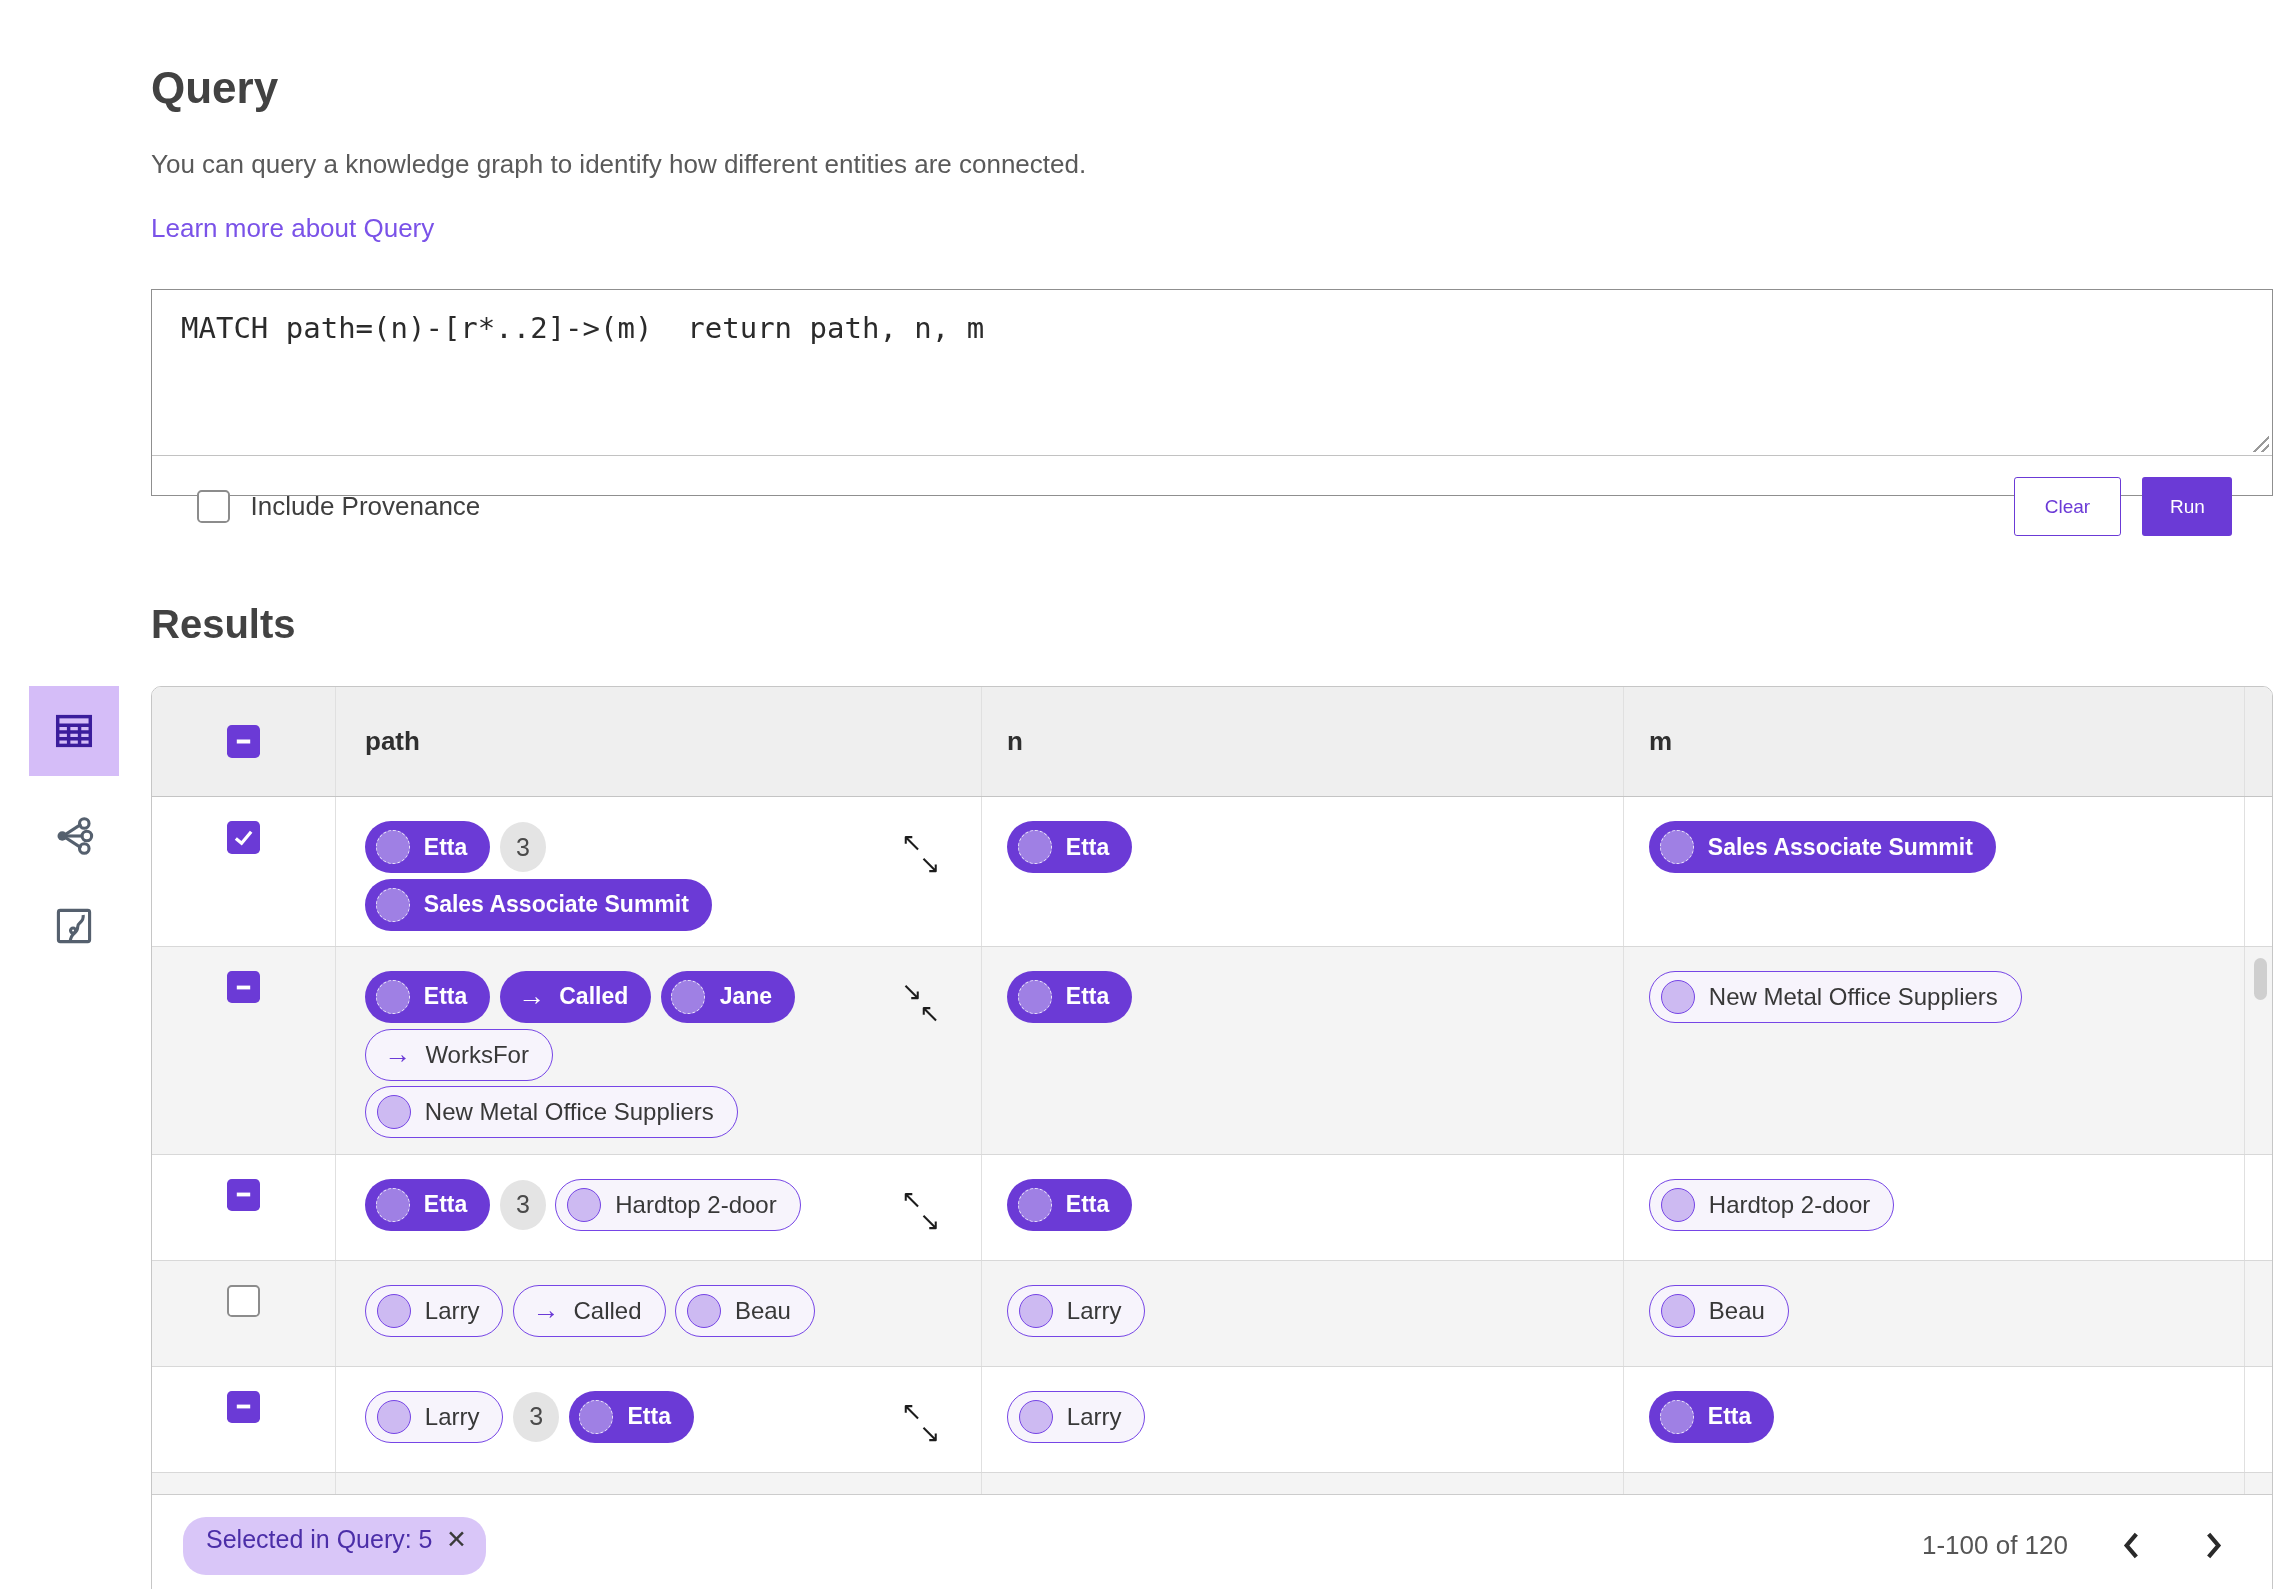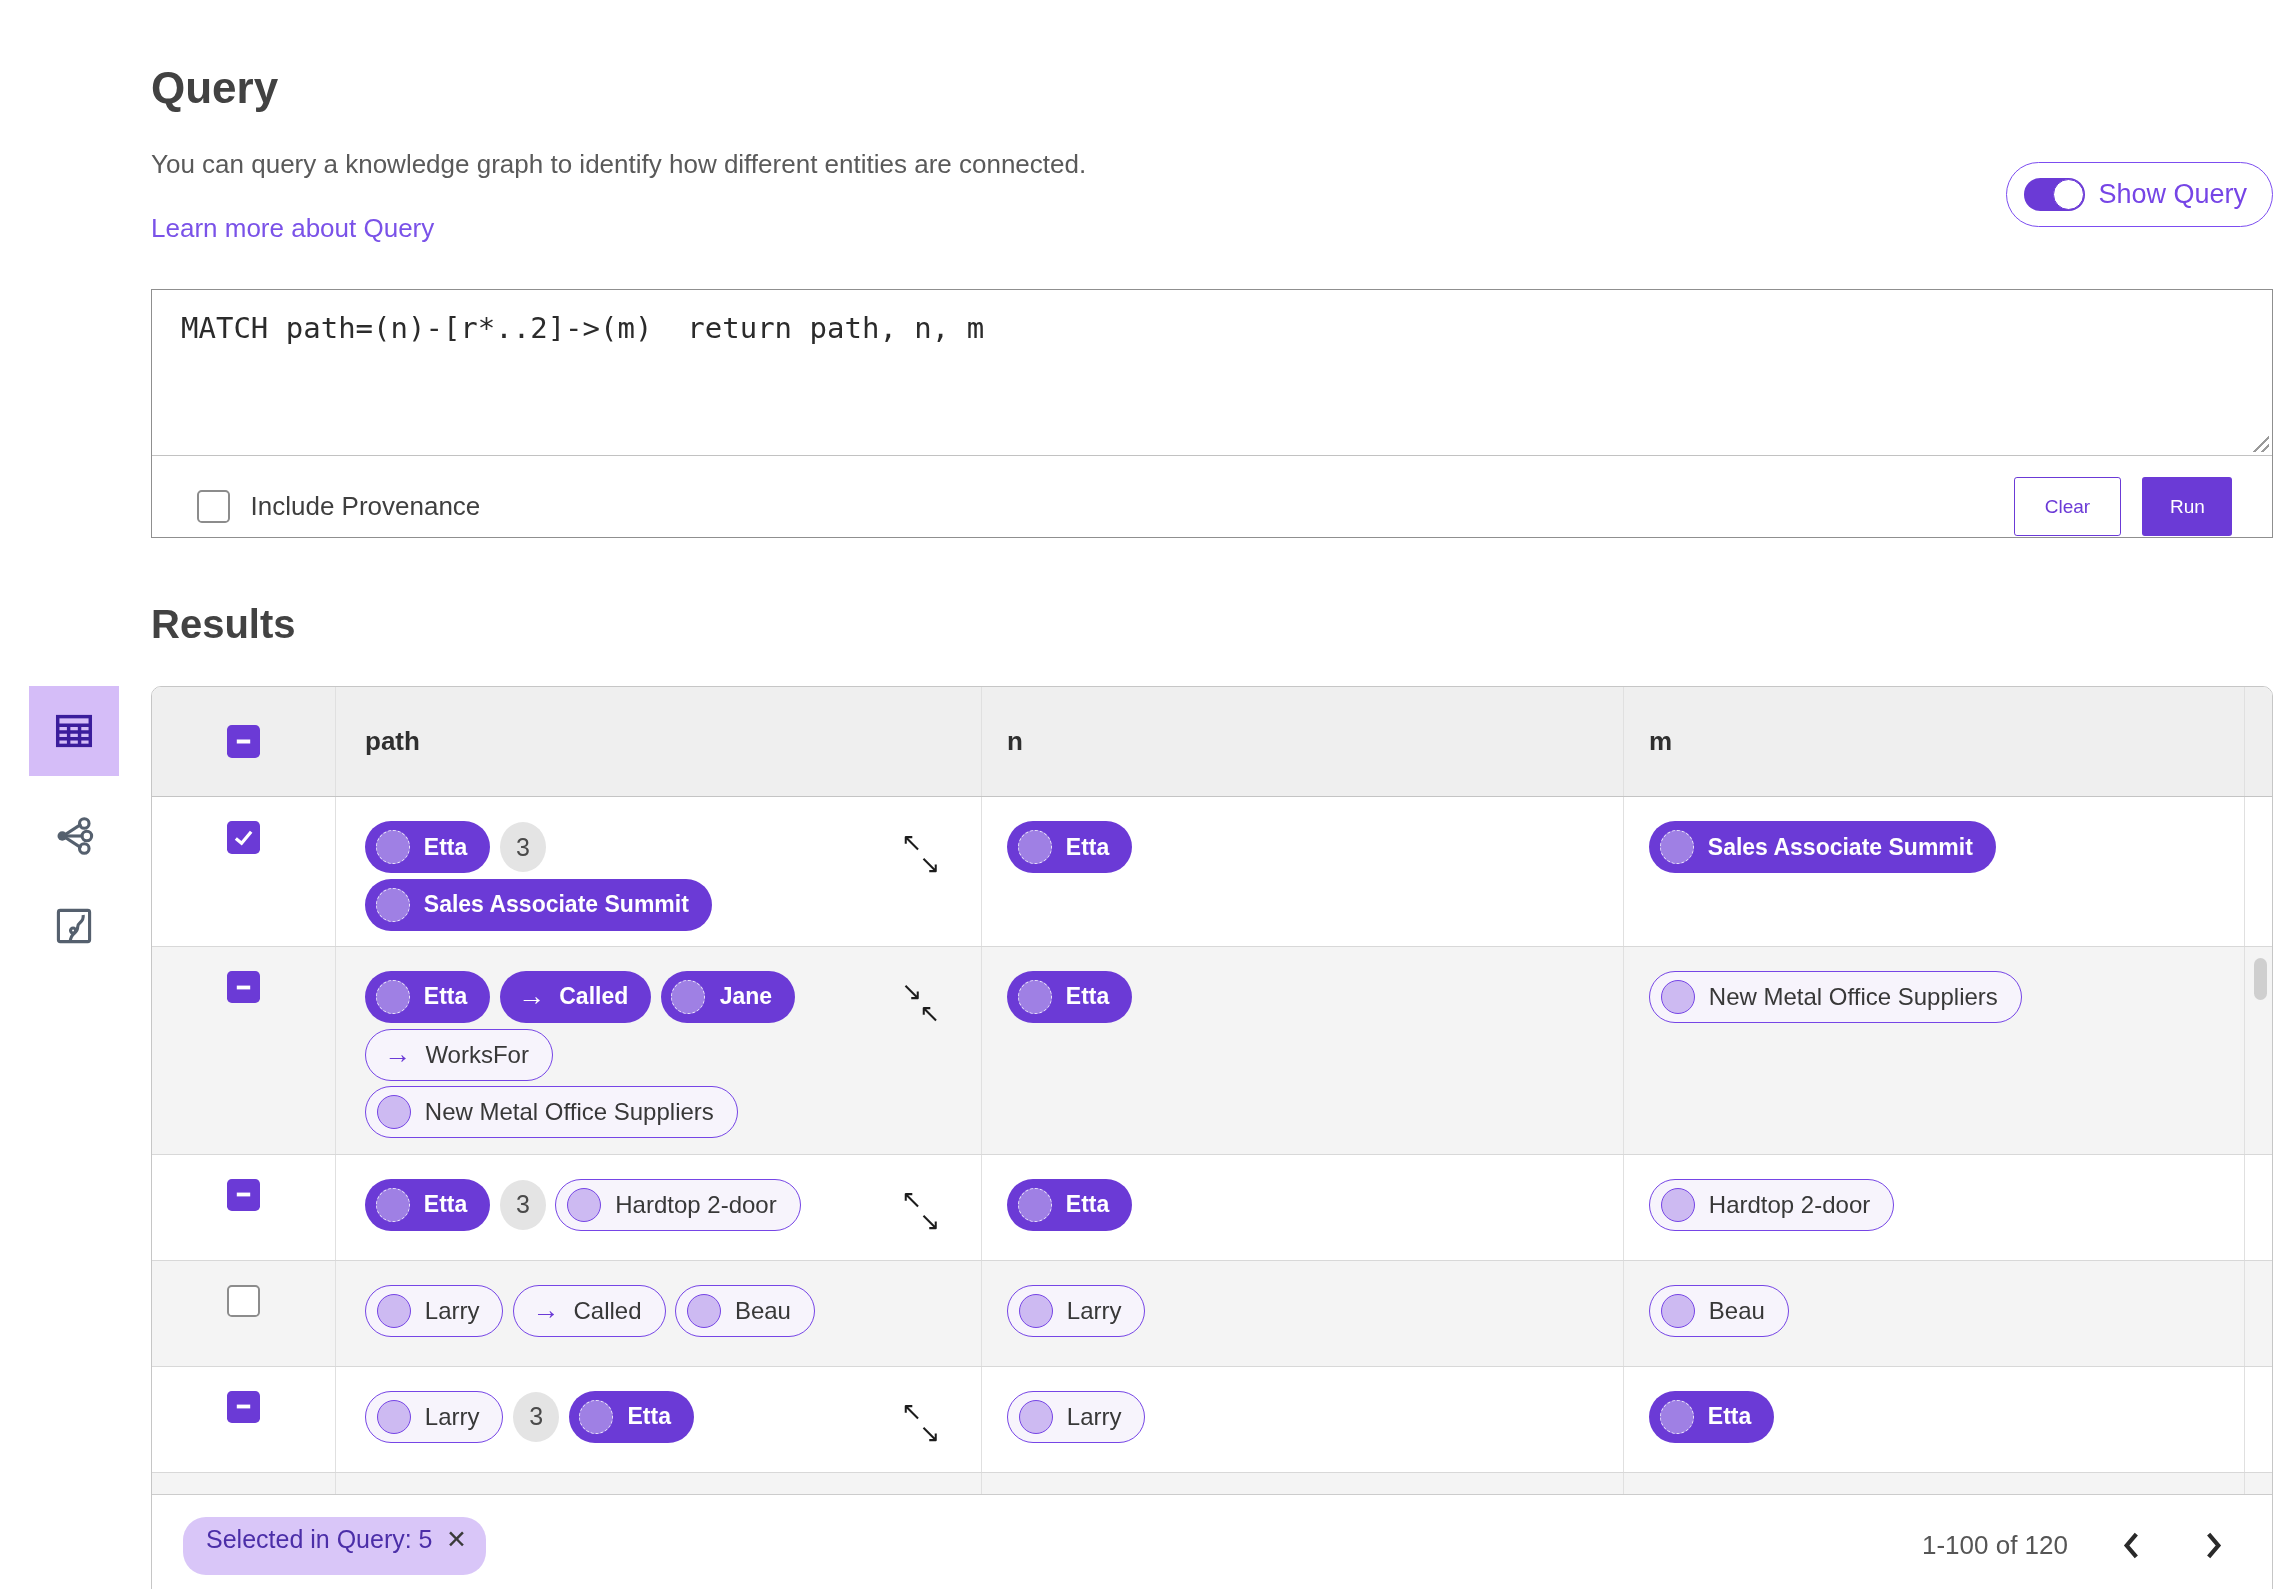--- a/index.html
+++ b/index.html
@@ -11,21 +11,21 @@
   .page-desc{position:absolute;left:151px;top:132px;font-size:26px;color:#5a5a5a;}
   .learn-link{position:absolute;left:151px;top:196px;font-size:26px;color:#7a52e8;cursor:pointer;}
   .show-query{position:absolute;right:21px;top:145px;height:63px;display:inline-flex;align-items:center;
       gap:13.4px;padding:0 25px 0 17px;border:1.9px solid #7c4df0;border-radius:34px;background:#fff;cursor:pointer;}
   .toggle{position:relative;width:61px;height:32.5px;border-radius:16.3px;background:#6b3ad6;flex:none;}
   .toggle .knob{position:absolute;right:1px;top:1px;width:31px;height:31px;border-radius:50%;
       background:#fff;border:1.9px solid #6b3ad6;box-sizing:border-box;}
   .show-query .lbl{font-size:27px;color:#7645e6;}
 
   
-  .qbox{position:absolute;left:151px;top:272px;width:2122px;height:249px;border:1.9px solid #8f8f8f;
+  .qbox{position:absolute;left:151px;top:272px;width:2122px;height:207px;border:1.9px solid #8f8f8f;
         box-sizing:border-box;background:#fff;}
   .qtext-wrap{position:relative;height:165px;border-bottom:1px solid #c2c2c2;}
   .qtext{width:100%;height:100%;box-sizing:border-box;border:none;resize:none;outline:none;
       padding:21px 29px;font-family:"DejaVu Sans Mono","Liberation Mono",monospace;
       font-size:29px;color:#2b2b2b;background:transparent;overflow:hidden;}
   .grip{position:absolute;right:2.9px;bottom:2.9px;width:19px;height:19px;cursor:nwse-resize;
       background:repeating-linear-gradient(135deg,transparent,transparent 3.8px,#9a9a9a 3.8px,#9a9a9a 5.7px);
       clip-path:polygon(100% 0,100% 100%,0 100%);}
   .qfoot{display:flex;align-items:center;height:101px;padding:0 40px 0 45px;}
   .cb{width:32.5px;height:32.5px;border-radius:4.8px;box-sizing:border-box;flex:none;
@@ -101,26 +101,20 @@
 </style>
 </head>
 <body>
 
 <div class="app">
 
   <div class="page-title">Query</div>
   <div class="page-desc">You can query a knowledge graph to identify how different entities are connected.</div>
   <a class="learn-link">Learn more about Query</a>
 
-  <div class="show-query">
-    <span class="toggle">
-        <span class="knob"></span>
-      </span>
-    <span class="lbl">Show Query</span>
-  </div>
 
   <div class="qbox">
     <div class="qtext-wrap">
       <textarea class="qtext" spellcheck="false" style="">MATCH path=(n)-[r*..2]-&gt;(m)  return path, n, m</textarea>
       <div class="grip"></div>
     </div>
     <div class="qfoot">
       <span class="cb unchecked"></span>
       <span class="cblabel">Include Provenance</span>
       <span class="spacer"></span>

